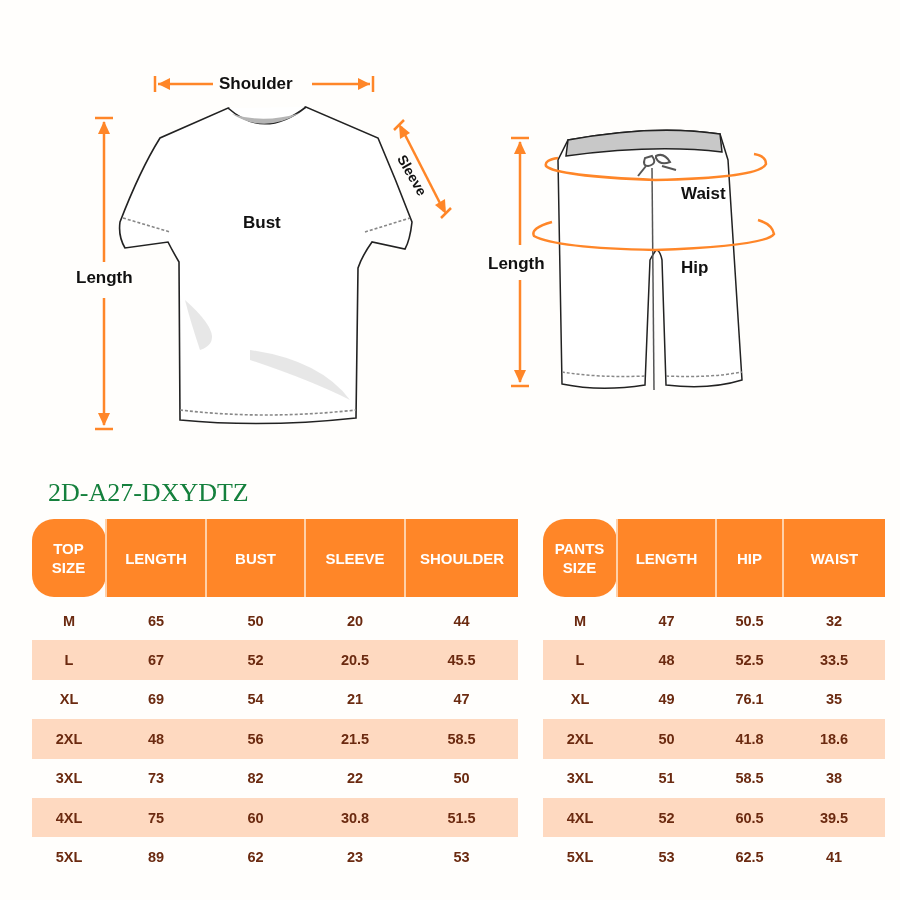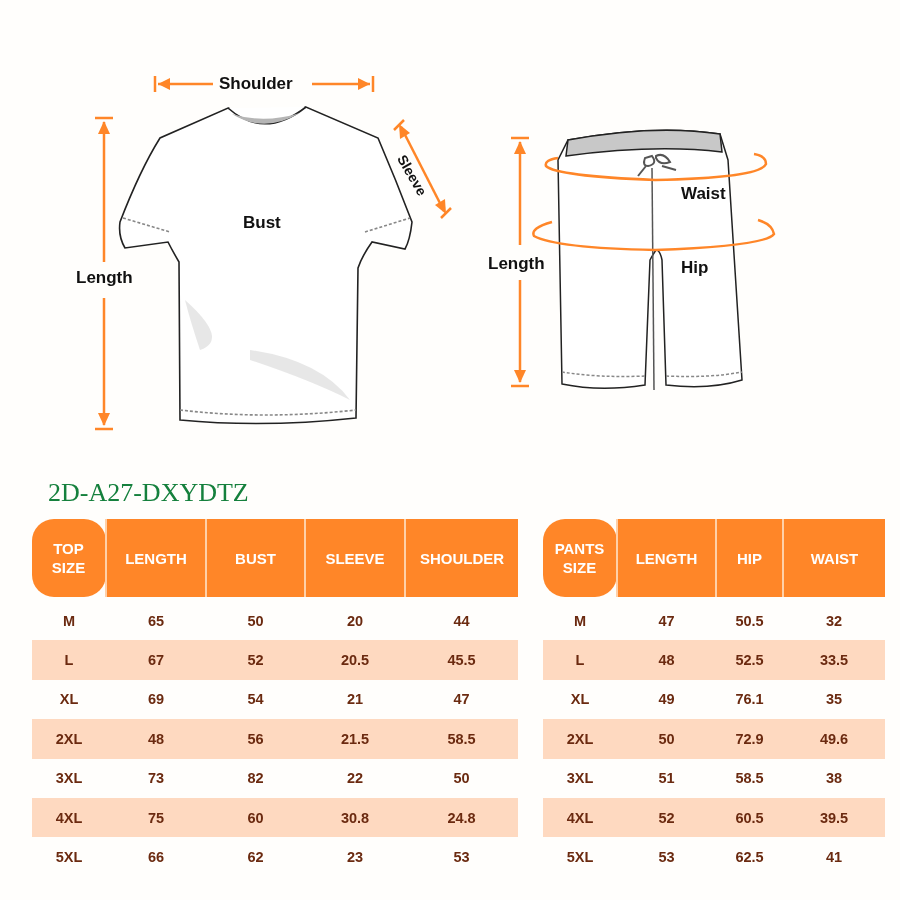--- a/index.html
+++ b/index.html
@@ -148,25 +148,25 @@
         <td>73</td>
         <td>82</td>
         <td>22</td>
         <td>50</td>
       </tr>
     <tr class="alt">
         <td>4XL</td>
         <td>75</td>
         <td>60</td>
         <td>30.8</td>
-        <td>24.8</td>
+        <td>51.5</td>
       </tr>
     <tr>
         <td>5XL</td>
-        <td>66</td>
+        <td>89</td>
         <td>62</td>
         <td>23</td>
         <td>53</td>
       </tr>
   </tbody>
 </table>
 
 <table class="tbl" style="left:543px;width:342px;">
   <colgroup>
       <col style="width:74px">
@@ -197,22 +197,22 @@
       </tr>
     <tr>
         <td>XL</td>
         <td>49</td>
         <td>76.1</td>
         <td>35</td>
       </tr>
     <tr class="alt">
         <td>2XL</td>
         <td>50</td>
-        <td>72.9</td>
-        <td>49.6</td>
+        <td>41.8</td>
+        <td>18.6</td>
       </tr>
     <tr>
         <td>3XL</td>
         <td>51</td>
         <td>58.5</td>
         <td>38</td>
       </tr>
     <tr class="alt">
         <td>4XL</td>
         <td>52</td>

